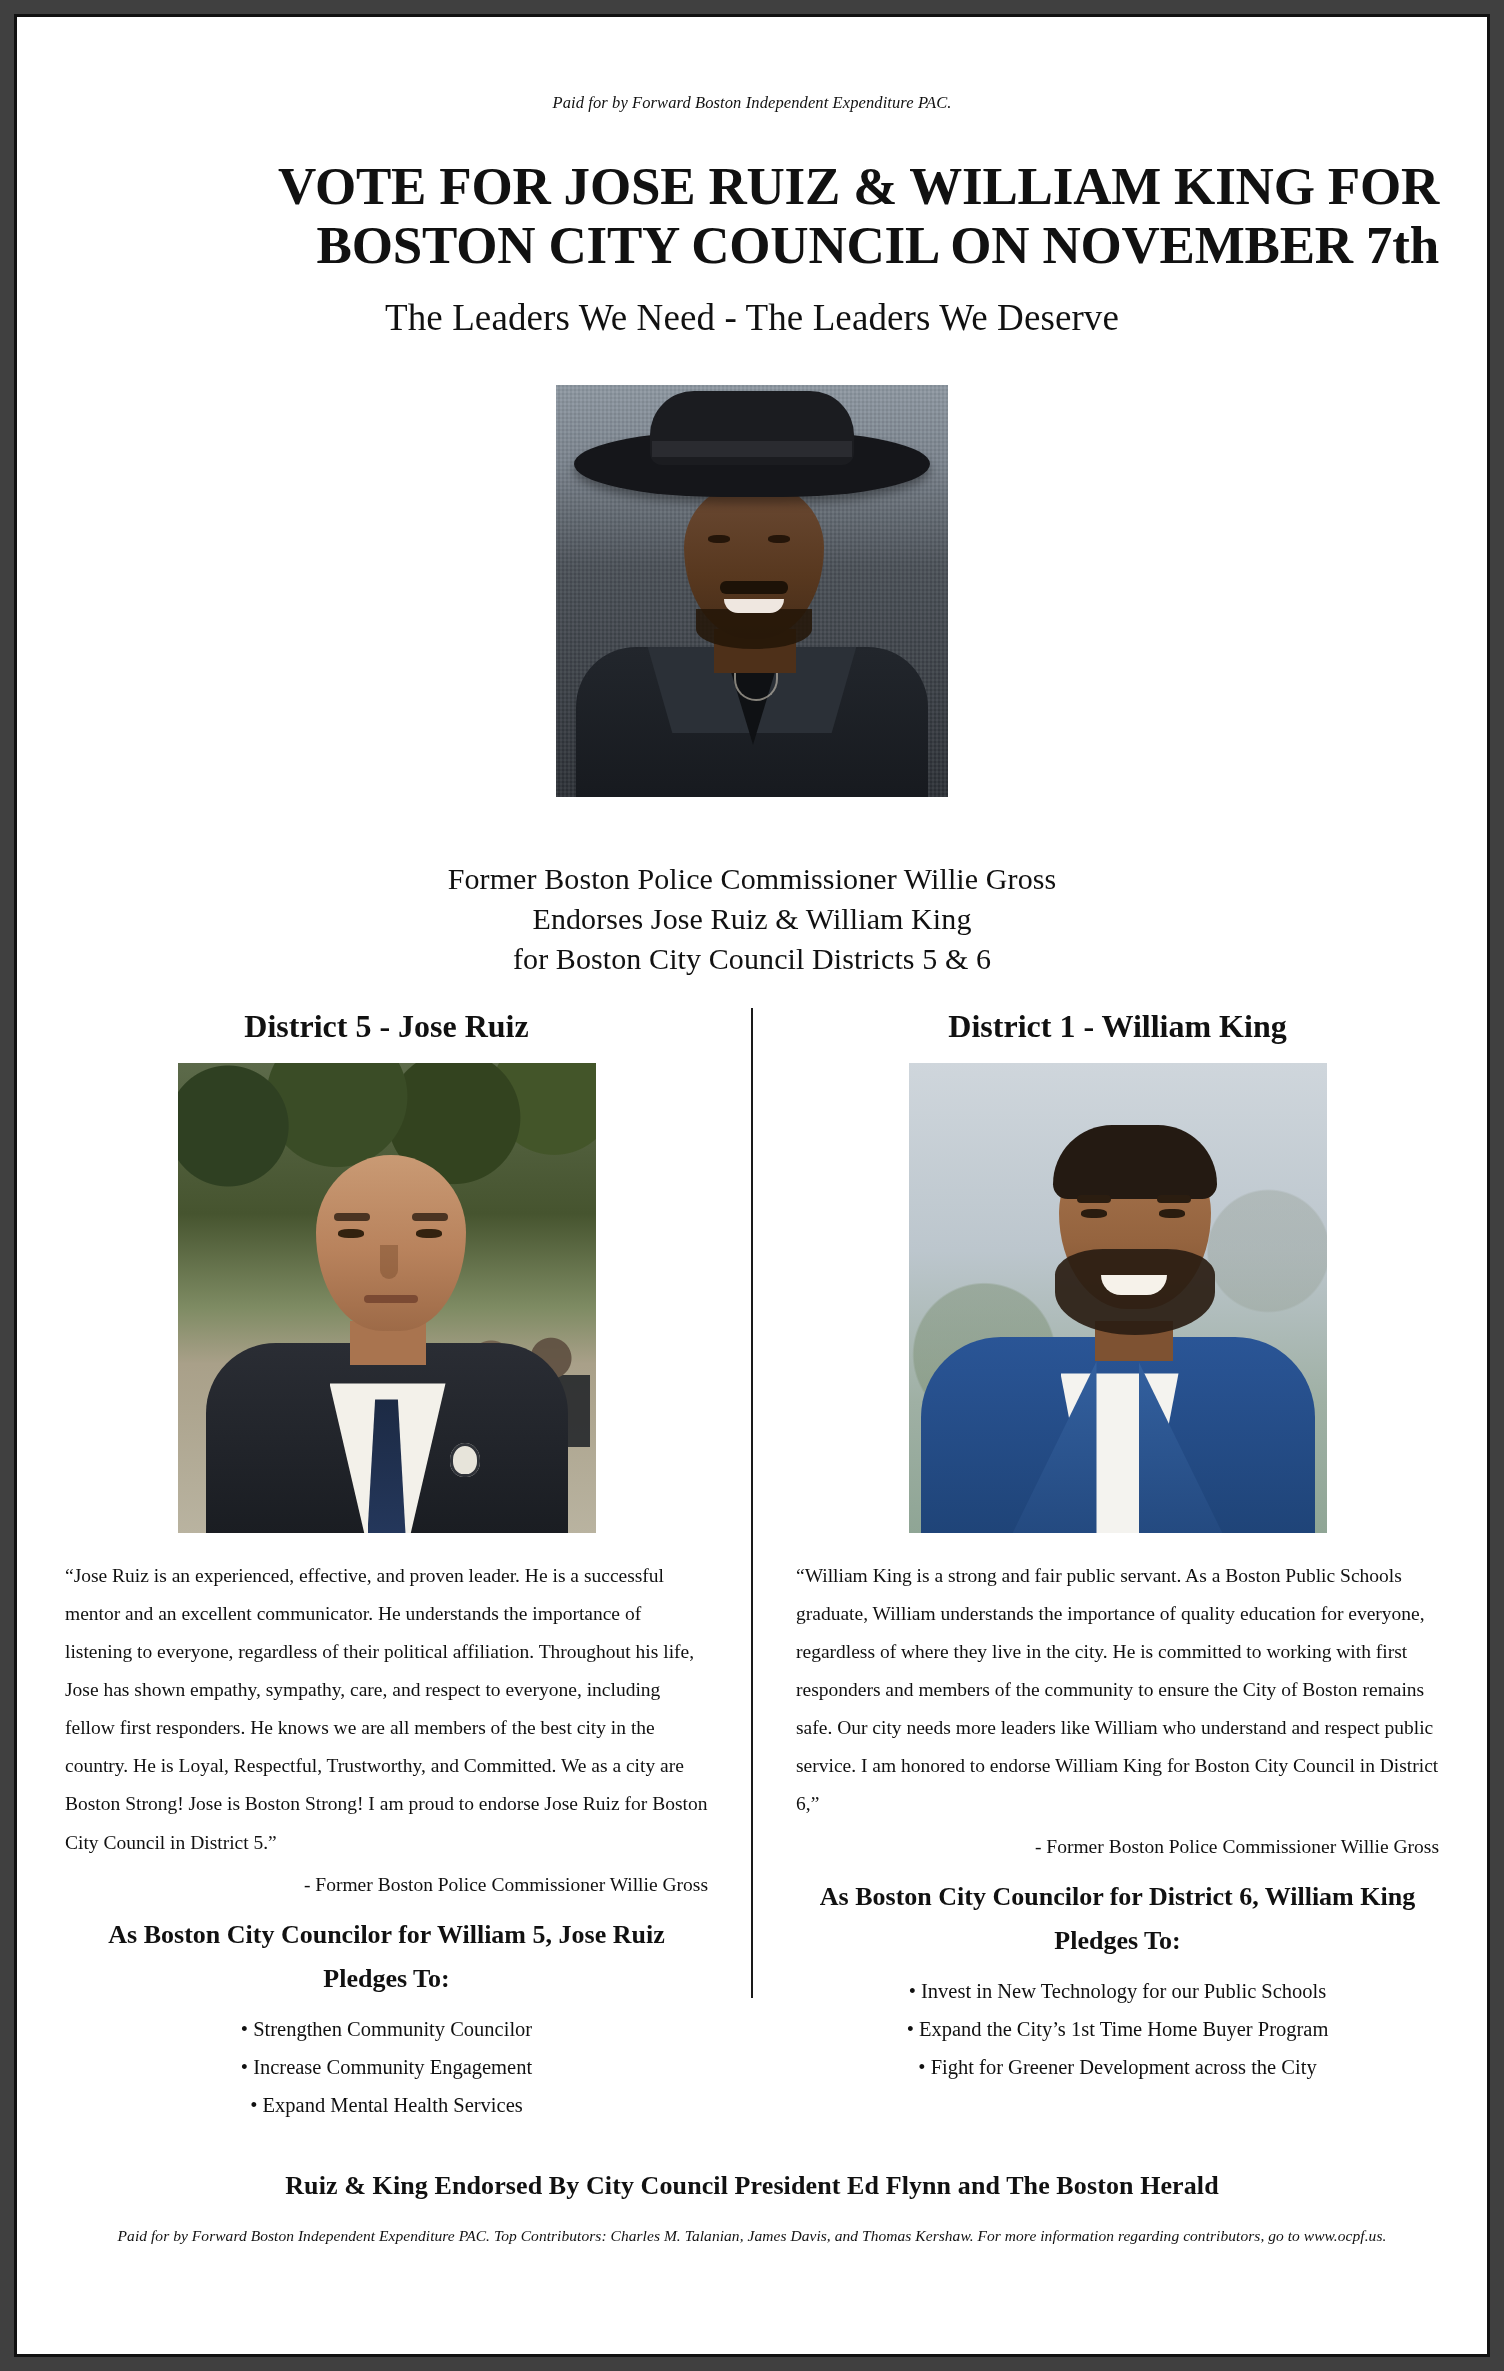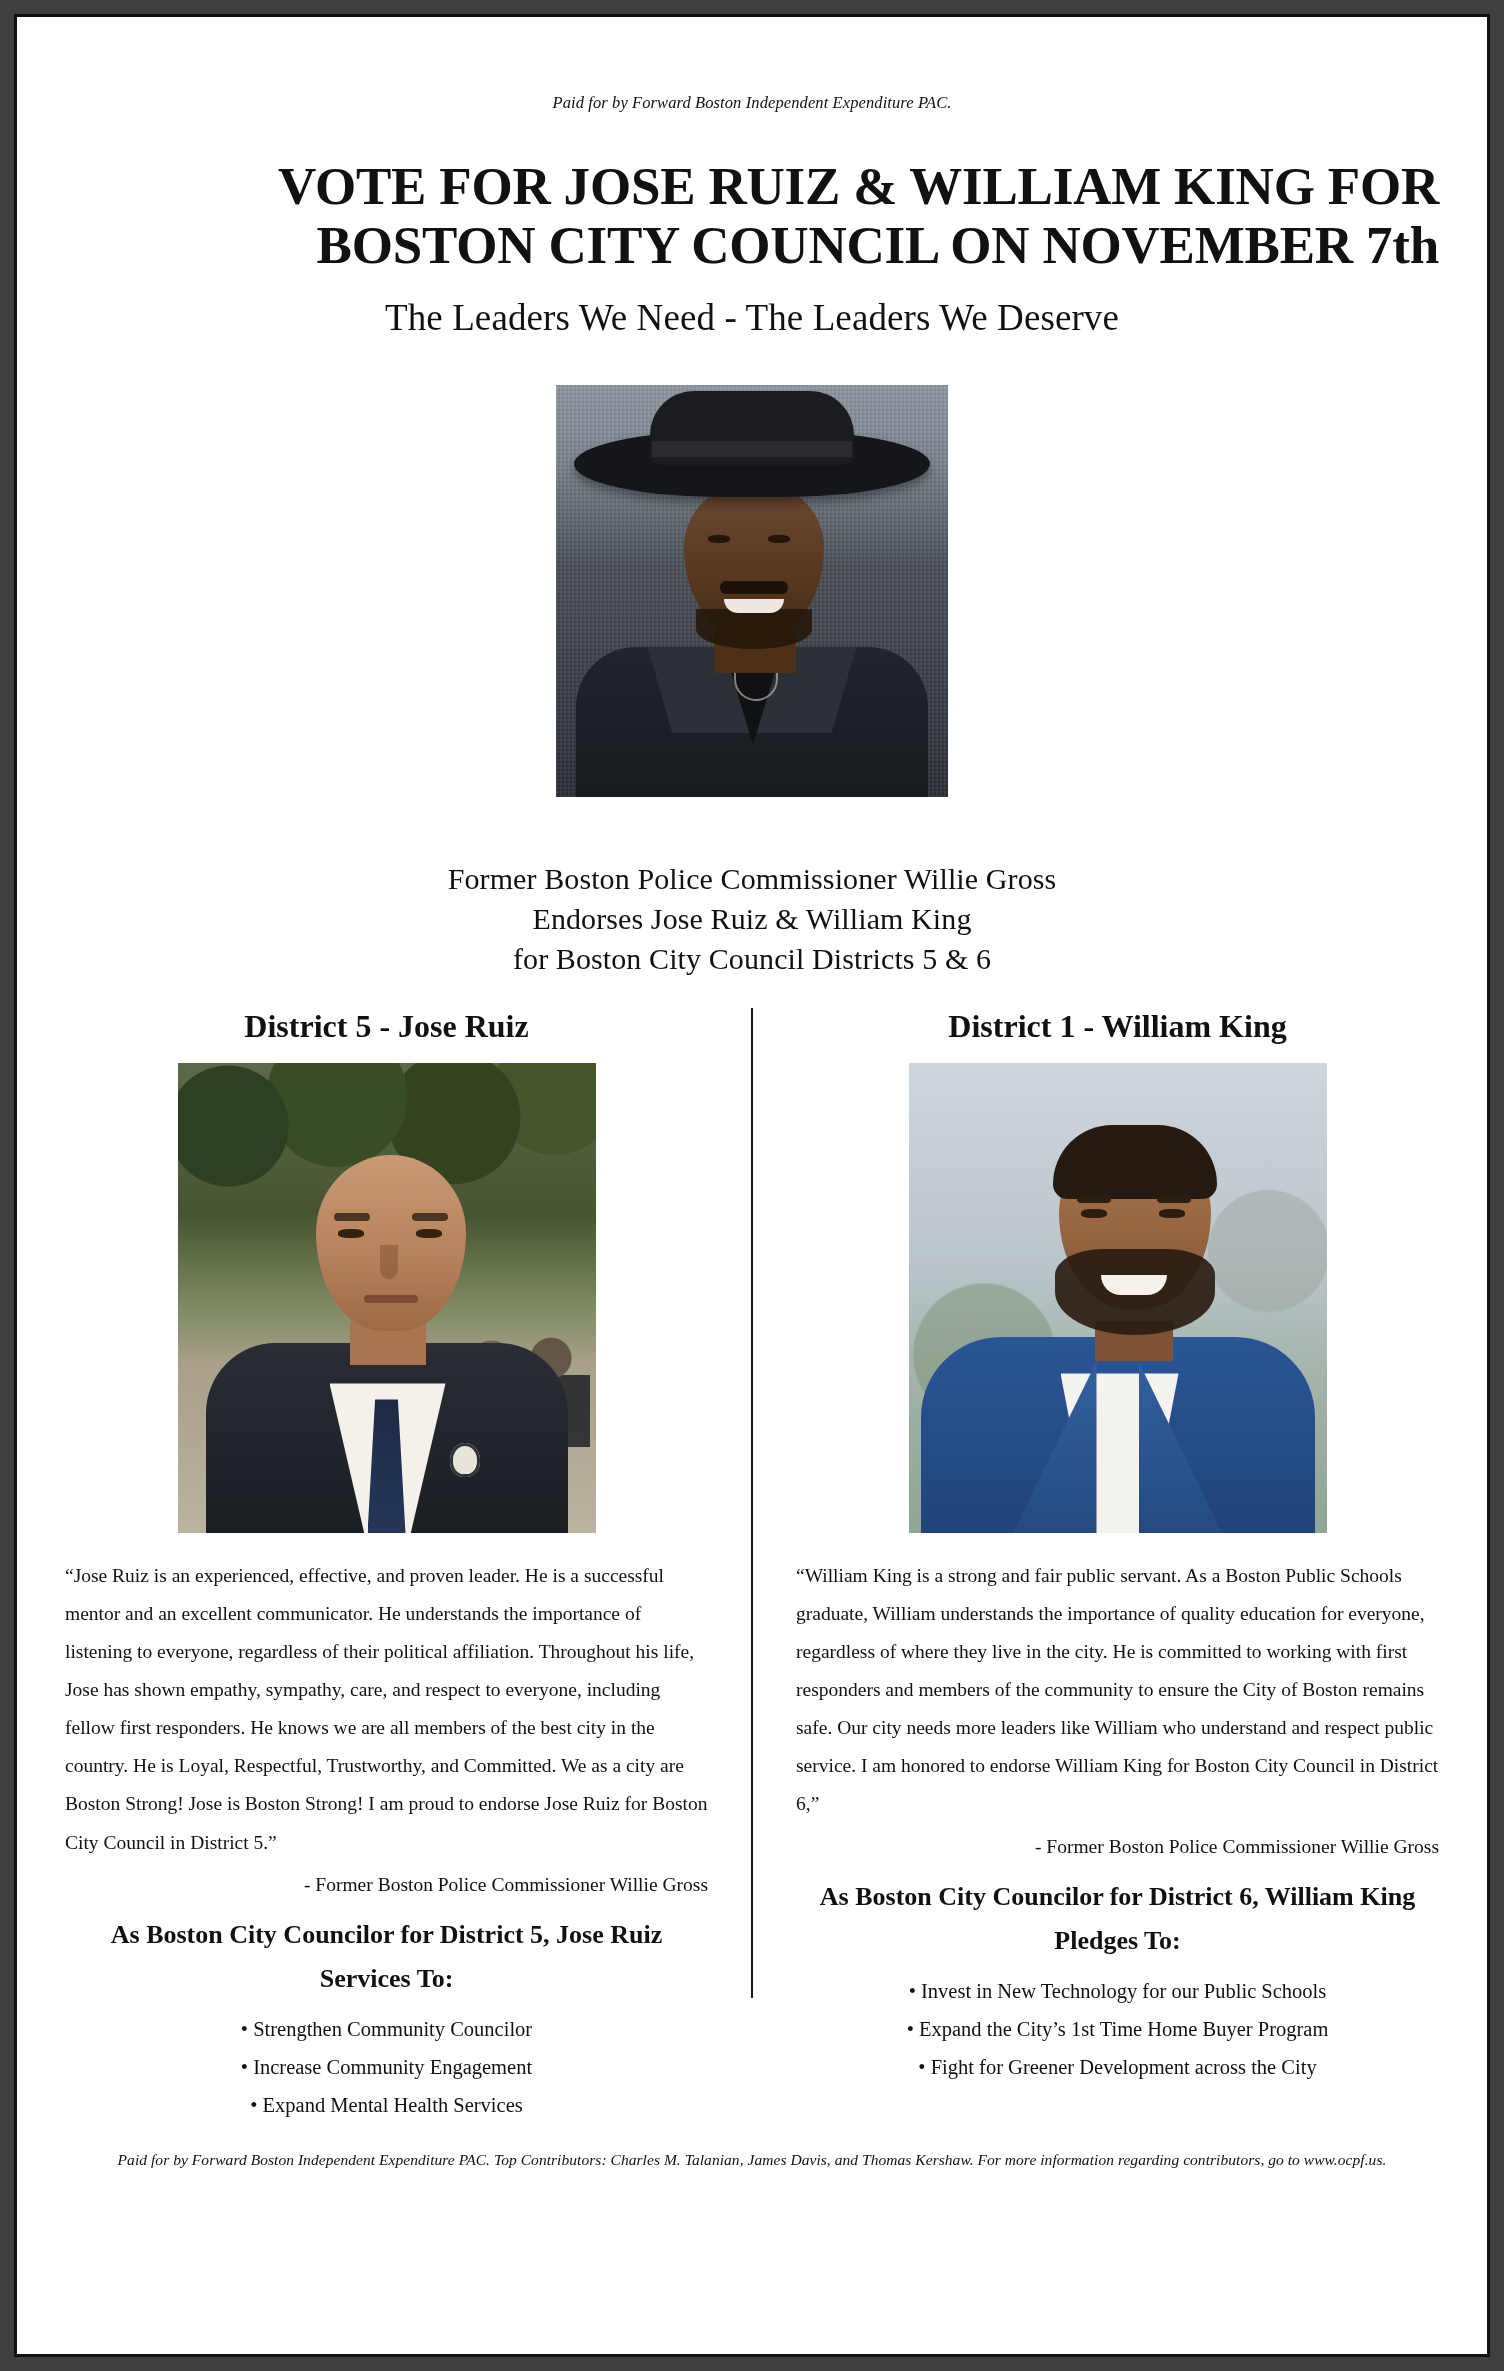--- a/index.html
+++ b/index.html
@@ -449,21 +449,21 @@
             <div class="ruiz-brow l"></div>
             <div class="ruiz-brow r"></div>
             <div class="ruiz-eye l"></div>
             <div class="ruiz-eye r"></div>
             <div class="ruiz-nose"></div>
             <div class="ruiz-mouth"></div>
           </div>
         </div>
         <div class="quote">“Jose Ruiz is an experienced, effective, and proven leader. He is a successful mentor and an excellent communicator. He understands the importance of listening to everyone, regardless of their political affiliation. Throughout his life, Jose has shown empathy, sympathy, care, and respect to everyone, including fellow first responders. He knows we are all members of the best city in the country. He is Loyal, Respectful, Trustworthy, and Committed. We as a city are Boston Strong! Jose is Boston Strong! I am proud to endorse Jose Ruiz for Boston City Council in District 5.”</div>
         <div class="attrib">- Former Boston Police Commissioner Willie Gross</div>
-        <div class="pledge-head">As Boston City Councilor for District 5, Jose Ruiz Services To:</div>
+        <div class="pledge-head">As Boston City Councilor for William 5, Jose Ruiz Pledges To:</div>
         <ul class="pledges">
           <li>Strengthen Community Councilor</li>
           <li>Increase Community Engagement</li>
           <li>Expand Mental Health Services</li>
         </ul>
       </div>
 
       <div class="col right">
         <div class="col-title">District 1 - William King</div>
         <div class="cand-photo-wrap">
@@ -488,17 +488,18 @@
         <div class="attrib">- Former Boston Police Commissioner Willie Gross</div>
         <div class="pledge-head">As Boston City Councilor for District 6, William King Pledges To:</div>
         <ul class="pledges">
           <li>Invest in New Technology for our Public Schools</li>
           <li>Expand the City’s 1st Time Home Buyer Program</li>
           <li>Fight for Greener Development across the City</li>
         </ul>
       </div>
     </div>
 
+    <div class="bottom-endorse">Ruiz &amp; King Endorsed By City Council President Ed Flynn and The Boston Herald</div>
 
     <div class="paid-bottom">Paid for by Forward Boston Independent Expenditure PAC. Top Contributors: Charles M. Talanian, James Davis, and Thomas Kershaw. For more information regarding contributors, go to www.ocpf.us.</div>
 
   </div>
 </div>
 
 </body></html>

